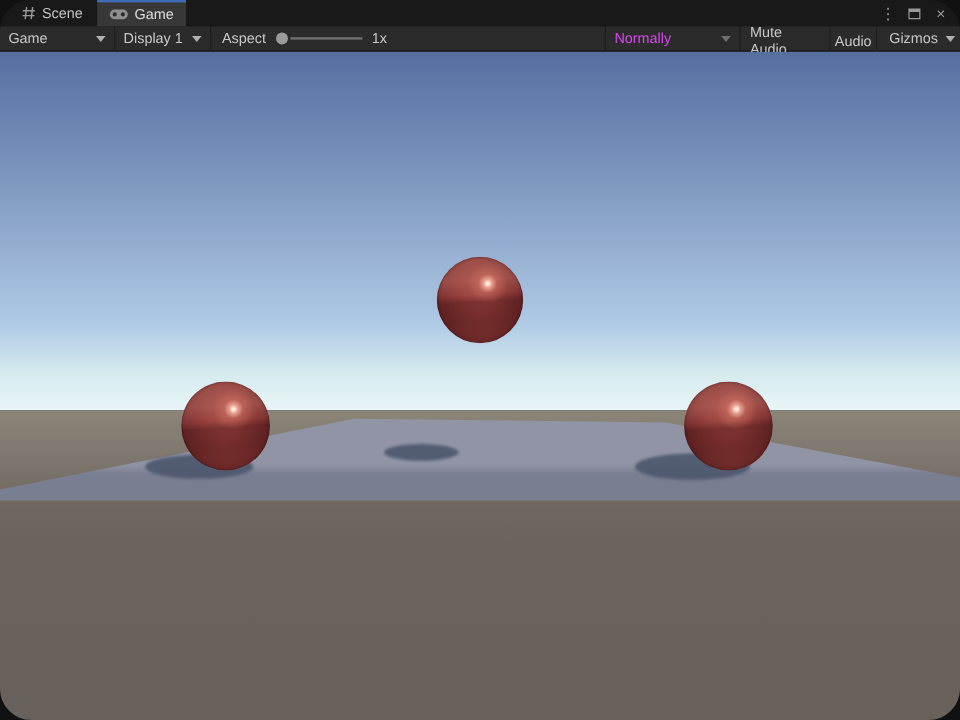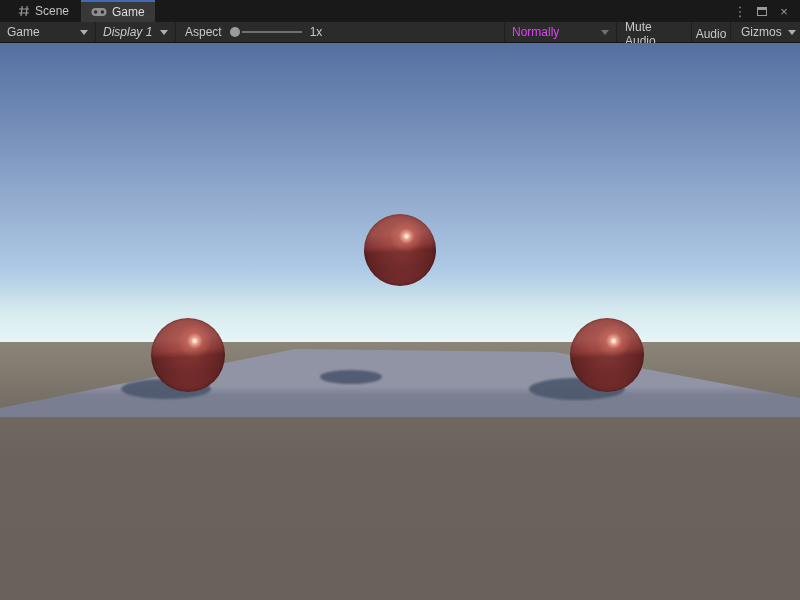--- a/index.html
+++ b/index.html
@@ -1,18 +1,18 @@
 <!DOCTYPE html>
 <html style="--sky-top: #546fa0; --sky-mid: #7e97c0; --sky-light: #aecae5; --sky-horizon: #e8f5f7; --ground-horizon: #8b8478; --ground-bottom: #69625c;"><head>
 <meta charset="utf-8">
 <style>
   html,body{margin:0;padding:0;background:#111;}
   *{box-sizing:border-box;}
   .window{position:relative;width:800px;height:600px;font-family:"Liberation Sans",sans-serif;
-          font-size:12px;color:#c8c8c8;overflow:hidden;background:#191919;}
+          font-size:12px;color:#c8c8c8;overflow:hidden;background:#191919;border-radius:26px;}
 
   
   .tabbar{position:relative;height:22px;background:#191919;display:flex;align-items:stretch;}
   .tab{display:flex;align-items:center;gap:5px;padding:0 10px;margin-left:8px;color:#c4c4c4;cursor:default;}
   .tab.active{background:#383838;border-top:2px solid #3e6db5;margin-left:2px;color:#dedede;}
   .tab .ticon{display:flex;align-items:center;}
   .win-controls{margin-left:auto;display:flex;align-items:center;gap:6px;padding-right:8px;color:#9a9a9a;}
   .win-controls .wbtn{display:flex;align-items:center;justify-content:center;width:16px;height:16px;font-size:13px;}
   .maxbox{display:inline-block;width:10px;height:9px;border:1px solid #9a9a9a;border-top-width:3px;}
   .close-glyph{font-size:14px;line-height:1;}
@@ -22,21 +22,21 @@
            display:flex;align-items:stretch;color:#c8c8c8;}
   .tb-popup{display:flex;align-items:center;justify-content:space-between;padding:0 7px;
             border-right:1px solid #1e1e1e;height:100%;}
   .tb-btn{display:flex;align-items:center;justify-content:center;padding:12px 8px;
           border-right:1px solid #1e1e1e;height:100%;}
   .arrow{width:0;height:0;border-left:4px solid transparent;border-right:4px solid transparent;
          border-top:5px solid #b0b0b0;margin-left:6px;}
   .disabled{color:#d946ef;}
   .disabled .arrow{border-top-color:#6f6f6f;}
   .w-game{width:96px;}
-  .w-display{width:80px;font-style:italic;}
+  .w-display{width:80px;}
   .w-aspect{width:160px;}
   .scale-group{display:flex;align-items:center;width:168px;padding:0 4px 0 9px;border-right:none;}
   .slider{position:relative;width:74px;height:100%;margin:0 6px 0 8px;}
   .slider .track{position:absolute;left:12px;right:2px;top:50%;height:2px;margin-top:-1px;background:#6f6f6f;}
   .slider .knob{position:absolute;left:0;top:50%;width:10px;height:10px;margin-top:-5px;
                 border-radius:50%;background:#9b9b9b;}
   .w-normally{width:113px;border-left:1px solid #1e1e1e;margin-left:auto;}
   .w-mute{width:75px;}
   .w-stats{width:39px;}
   .w-gizmos{width:69px;justify-content:space-between;padding:0 6px 0 10px;border-right:none;}

